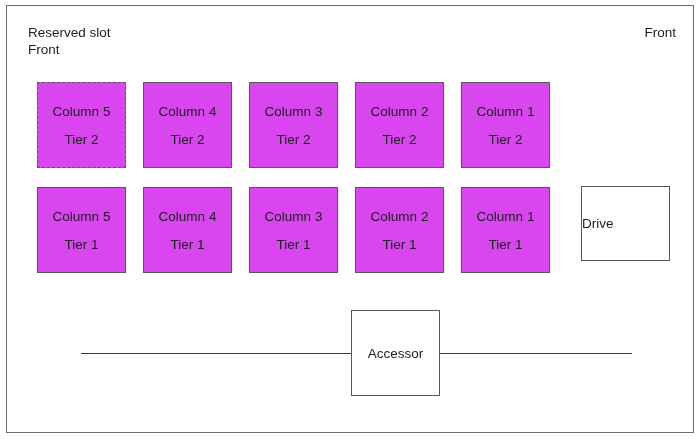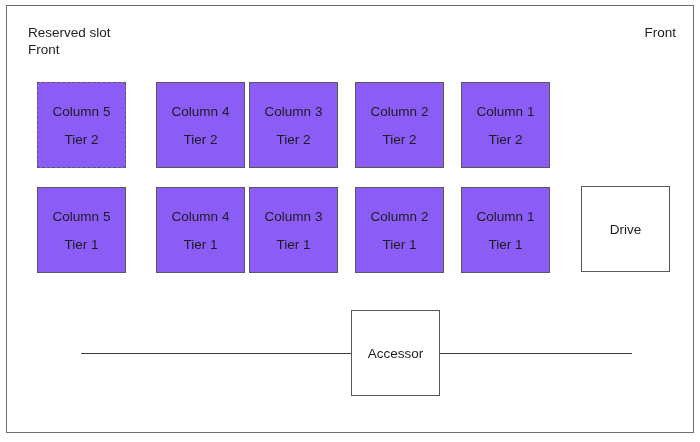--- a/index.html
+++ b/index.html
@@ -53,21 +53,21 @@
   .front-lines span {
     display: block;
   }
 
   
   .slot {
     position: absolute;
     box-sizing: border-box;
     width: 89px;
     height: 86px;
-    background: #8b5cf6;
+    background: #d946ef;
     border: 1px solid #58585c;
     display: flex;
     flex-direction: column;
     align-items: center;
     justify-content: center;
   }
   .slot.reserved {
     border: 1px dashed #58585c;
   }
   .slot .slot-line {
@@ -79,38 +79,37 @@
   .slot .slot-line.col {
     margin-bottom: 13px;
   }
 
   
   .tier2 { top: 82px; }
   .tier1 { top: 187px; }
 
   
   .cx5 { left: 37px; }
-  .cx4 { left: 156px; }
+  .cx4 { left: 143px; }
   .cx3 { left: 249px; }
   .cx2 { left: 355px; justify-content: center; }
   .cx1 { left: 461px; }
 
   
   .drive-box {
     position: absolute;
     left: 581px;
     top: 186px;
     width: 89px;
-    height: 86px;
+    height: 75px;
     box-sizing: border-box;
     background: #ffffff;
     border: 1px solid #58585c;
     display: flex;
     align-items: center;
-    justify-content: center;
   }
   .drive-box .drive-label {
     font-size: 13.5px;
     color: #1d1d1f;
     white-space: nowrap;
   }
 
   
   .rail {
     position: absolute;

